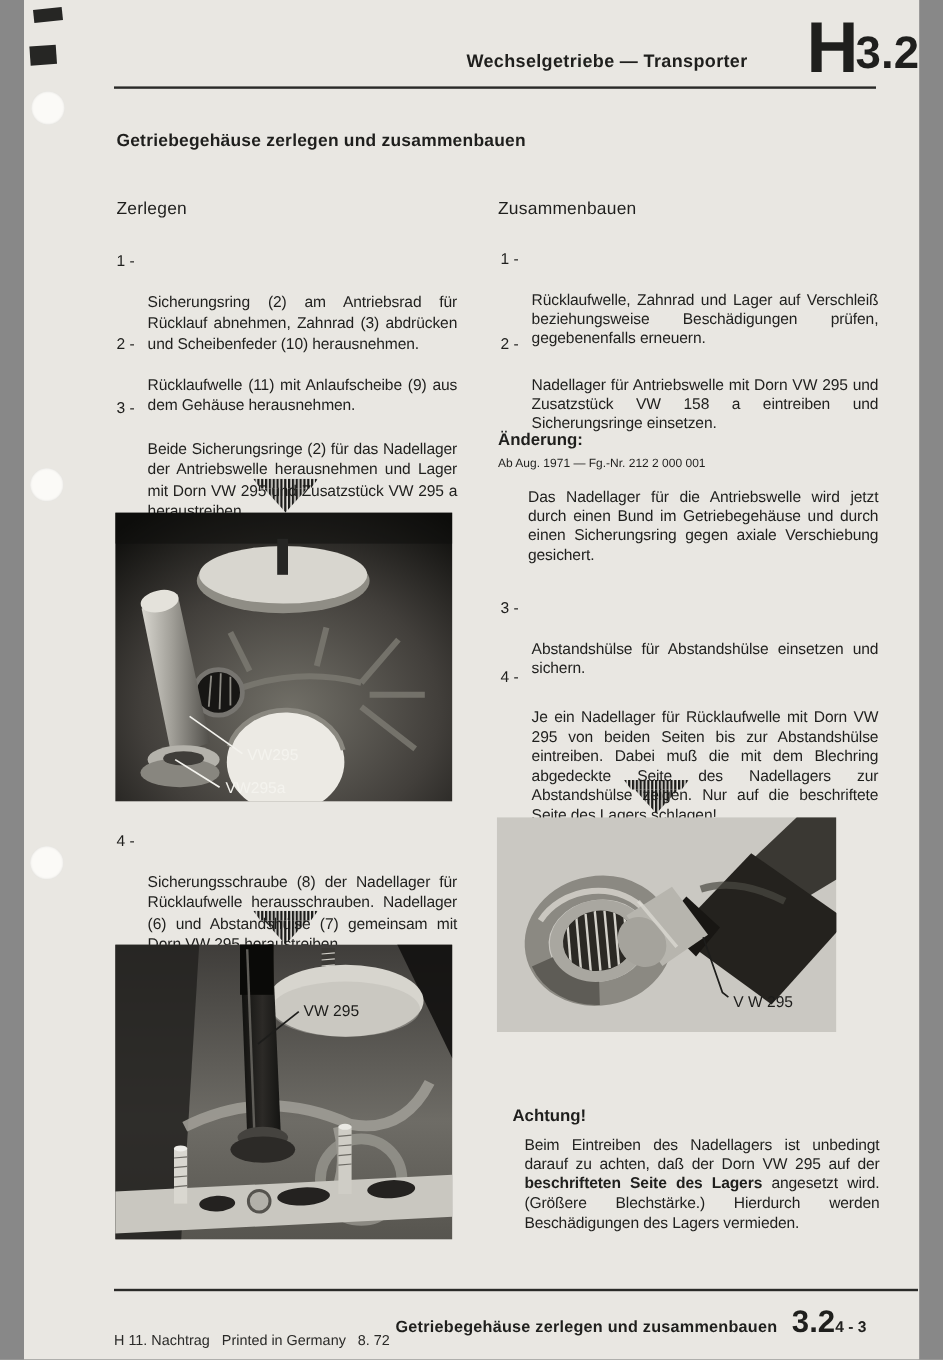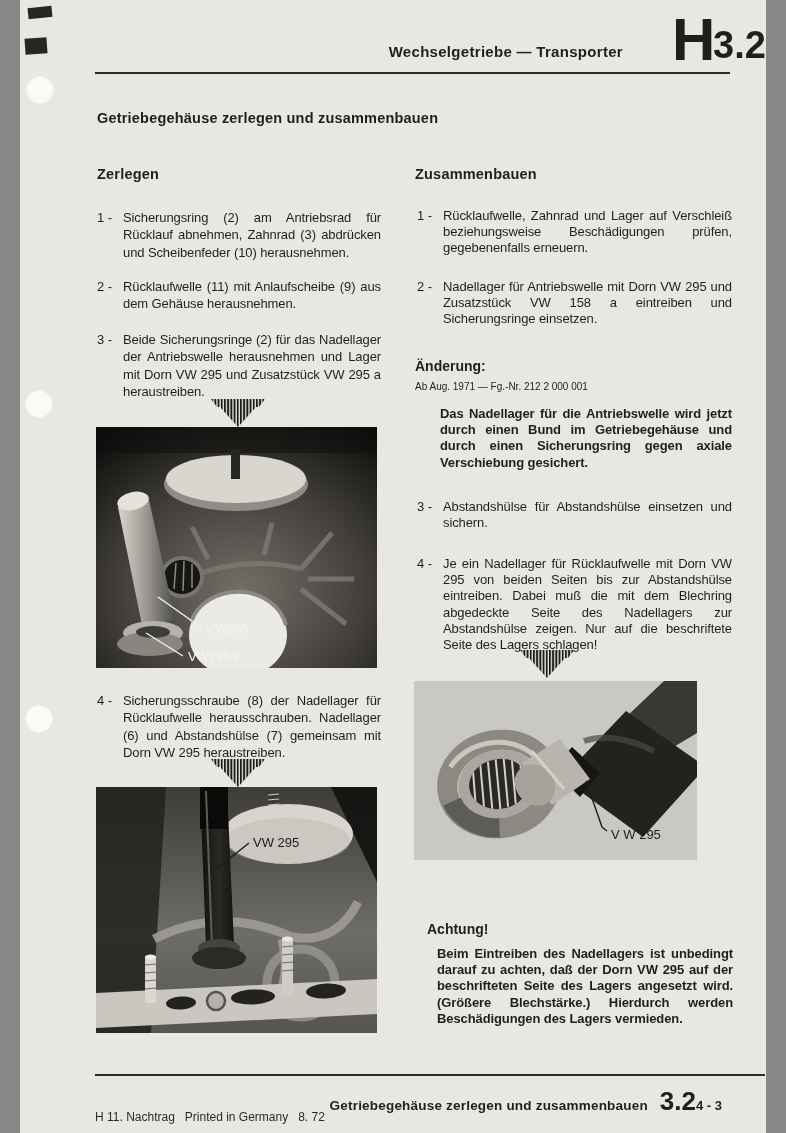--- a/index.html
+++ b/index.html
@@ -9,26 +9,26 @@
     font-family:"Liberation Sans",sans-serif;color:#1f1f1d;
   }
   .abs{position:absolute;}
   
   .hdr-label{font-weight:bold;font-size:15px;letter-spacing:.3px;}
   .hdr-H{font-weight:bold;font-size:60px;line-height:48px;letter-spacing:-1px;}
   .hdr-num{font-weight:bold;font-size:38px;line-height:34px;}
   .rule{background:#2a2a28;height:2px;}
   
   .title{font-weight:bold;font-size:14.5px;letter-spacing:.2px;}
-  .colhead{font-weight:bold;font-size:14.5px;letter-spacing:.2px;}
+  .colhead{font-weight:normal;font-size:14.5px;letter-spacing:.2px;}
   .step{display:flex;font-size:13px;line-height:17.3px;}
   .step.rt{line-height:16.2px;}
   .step .num{flex:0 0 26px;}
-  .step .txt{flex:1;text-align:justify;letter-spacing:-.1px;}
-  .para{font-size:13px;line-height:16.2px;text-align:justify;letter-spacing:-.1px;font-weight:bold;}
+  .step .txt{flex:1;text-align:justify;letter-spacing:-.1px;margin-top:34px;}
+  .para{font-size:13px;line-height:16.2px;text-align:justify;letter-spacing:-.1px;}
   .subhead{font-weight:bold;font-size:14px;}
   .plain{font-size:10px;}
   
   .hole{width:28px;height:28px;border-radius:50%;background:#fbfaf7;box-shadow:inset 0 0 2px rgba(0,0,0,.15);}
   .mark{background:#262624;}
   
   .ft-left{font-size:12px;white-space:pre;color:#2a2a28;}
   .ft-right{display:flex;align-items:baseline;}
   .ft-title{font-weight:bold;font-size:13.5px;letter-spacing:.2px;}
   .ft-num{font-weight:bold;font-size:26px;margin-left:12px;}

